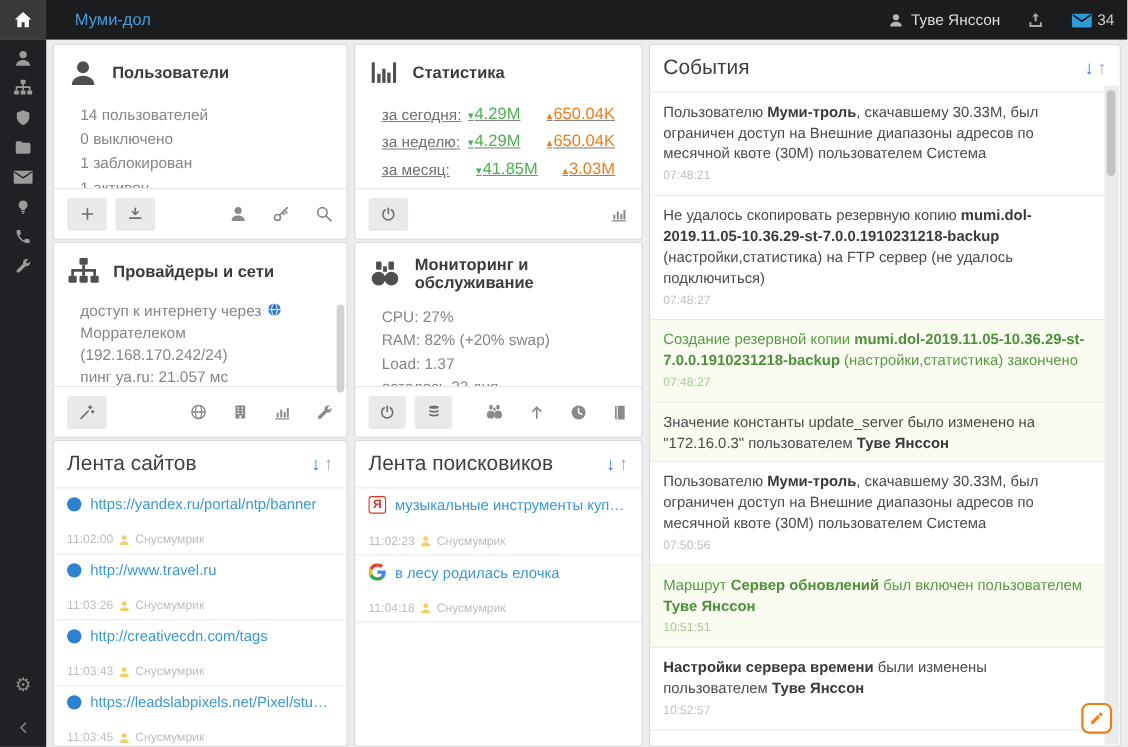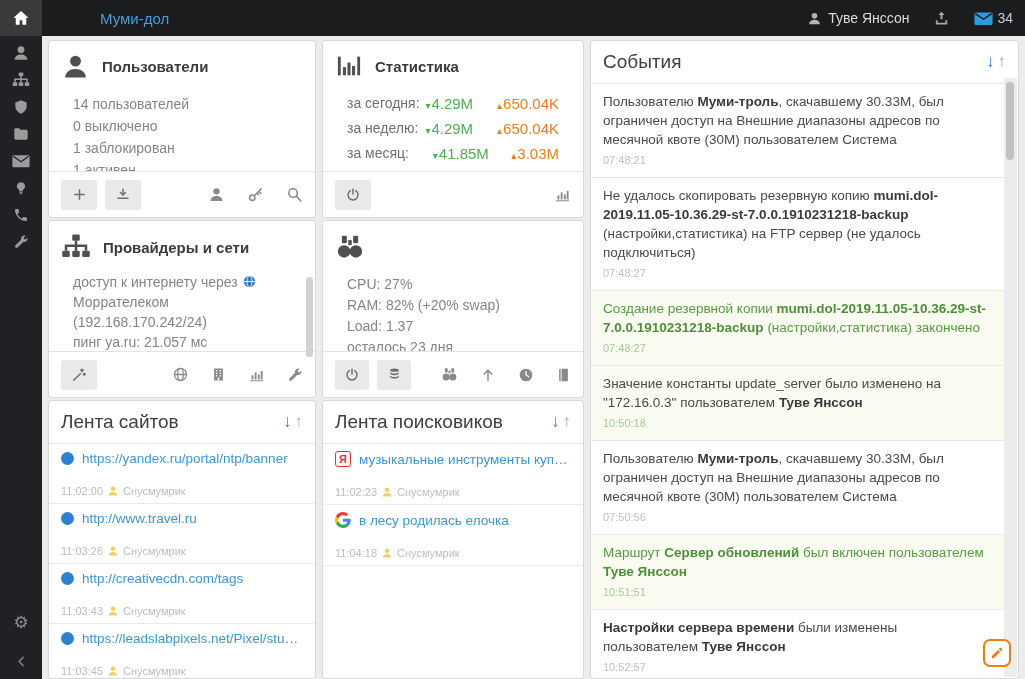--- a/index.html
+++ b/index.html
@@ -1,20 +1,20 @@
 <!DOCTYPE html>
 <html><head>
 <meta charset="utf-8">
 <style>
   * { box-sizing: border-box; margin: 0; padding: 0; }
   html,body { width:1025px; height:679px; overflow:hidden; }
   body { font-family:"Liberation Sans", sans-serif; background:#ececec; position:relative; }
 
   
-  .topbar { position:absolute; top:0; left:0; width:1025px; height:36px; background:#1b1c1e; display:flex; align-items:center; z-index:30;gap:32px; }
+  .topbar { position:absolute; top:0; left:0; width:1025px; height:36px; background:#1b1c1e; display:flex; align-items:center; z-index:30; }
   .home-btn { width:42px; height:36px; background:#3a3a3c; display:flex; align-items:center; justify-content:center; cursor:pointer; }
   .tb-title { color:#459fdc; font-size:15px; margin-left:26px; cursor:pointer; }
   .tb-right { margin-left:auto; display:flex; align-items:center; gap:24px; padding-right:12px; }
   .tb-user { display:flex; align-items:center; gap:6px; color:#dcdcdc; font-size:14px; cursor:pointer; }
   .tb-icon { color:#a8a8a8; display:flex; align-items:center; cursor:pointer; }
   .tb-mail { display:flex; align-items:center; gap:4px; color:#c9ccd2; font-size:14px; cursor:pointer; }
 
   
   .sidebar { position:absolute; top:36px; left:0; bottom:0; width:42px; background:#202124; z-index:20; }
   .sb-top { display:flex; flex-direction:column; align-items:center; padding-top:3px; }
@@ -31,21 +31,21 @@
   .whead { display:flex; align-items:center; gap:12px; padding:11px 12px 4px; }
   .wicon { color:#4f4f4f; display:flex; }
   .wtitle { font-size:15px; font-weight:700; color:#3b3b3b; }
   .wbody { flex:1; overflow:hidden; padding:8px 24px 0; font-size:14px; color:#858585; line-height:22px; }
   .wfoot { height:46px; min-height:46px; border-top:1px solid #e3e3e3; display:flex; align-items:center; gap:8px; padding:0 12px; }
   .fbtn { width:36px; height:30px; background:#e9e9e9; border-radius:3px; display:flex; align-items:center; justify-content:center; color:#6f6f6f; cursor:pointer; }
   .fspacer { flex:1; }
   .ficon { color:#8a8a8a; display:flex; cursor:pointer; margin-left:14px; }
 
   
-  .srow { display:flex; align-items:flex-start; line-height:23px; }
+  .srow { display:flex; align-items:center; line-height:23px;text-decoration:underline; }
   .slabel { width:94px; font-size:14px; color:#6f6f6f; }
   .sval { font-size:15px; display:flex; align-items:baseline; gap:1px; }
   .sdown { color:#4caf50; width:86px; }
   .sup { color:#ef7d1a; }
   .arr { font-size:10px; }
 
   
   .pbody { line-height:20px; padding-top:6px; }
   .pload { display:flex; align-items:flex-end; gap:5px; }
   .pload .big { font-size:15px; }
@@ -338,21 +338,20 @@
         <div class="ev">
           <div class="ev-text"><span>Не удалось скопировать резервную копию </span><span class="b">mumi.dol-2019.11.05-10.36.29-st-7.0.0.1910231218-backup</span><span> (настройки,статистика) на FTP сервер (не удалось подключиться)</span></div>
           <div class="ev-time">07:48:27</div>
         </div>
         <div class="ev success">
           <div class="ev-text"><span>Создание резервной копии </span><span class="b">mumi.dol-2019.11.05-10.36.29-st-7.0.0.1910231218-backup</span><span> (настройки,статистика) закончено</span></div>
           <div class="ev-time">07:48:27</div>
         </div>
         <div class="ev highlight">
           <div class="ev-text"><span>Значение константы update_server было изменено на "172.16.0.3" пользователем </span><span class="b">Туве Янссон</span></div>
-          <div class="ev-time">10:50:18</div>
         </div>
         <div class="ev">
           <div class="ev-text"><span>Пользователю </span><span class="b">Муми-троль</span><span>, скачавшему 30.33M, был ограничен доступ на Внешние диапазоны адресов по месячной квоте (30M) пользователем Система</span></div>
           <div class="ev-time">07:50:56</div>
         </div>
         <div class="ev success">
           <div class="ev-text"><span>Маршрут </span><span class="b">Сервер обновлений</span><span> был включен пользователем </span><span class="b">Туве Янссон</span></div>
           <div class="ev-time">10:51:51</div>
         </div>
         <div class="ev">
@@ -454,20 +453,21 @@
     <div class="whead">
       <span class="wicon">
           <svg width="30" height="30" viewBox="0 0 24 24" fill="currentColor">
             <rect x="5.5" y="3" width="4" height="6" rx="1"></rect>
             <rect x="14.5" y="3" width="4" height="6" rx="1"></rect>
             <rect x="10.6" y="6.5" width="2.8" height="4"></rect>
             <circle cx="7.3" cy="15.5" r="5"></circle>
             <circle cx="16.7" cy="15.5" r="5"></circle>
           </svg>
         </span>
+      <span class="wtitle">Мониторинг и обслуживание</span>
     </div>
     <div class="wbody" style="line-height:21px;">
       <div>CPU: 27%</div>
       <div>RAM: 82% (+20% swap)</div>
       <div>Load: 1.37</div>
       <div>осталось 23 дня</div>
     </div>
     <div class="wfoot">
       <div class="fbtn">
           <svg width="16" height="16" viewBox="0 0 24 24" fill="none" stroke="currentColor" stroke-width="2.2" stroke-linecap="round">

